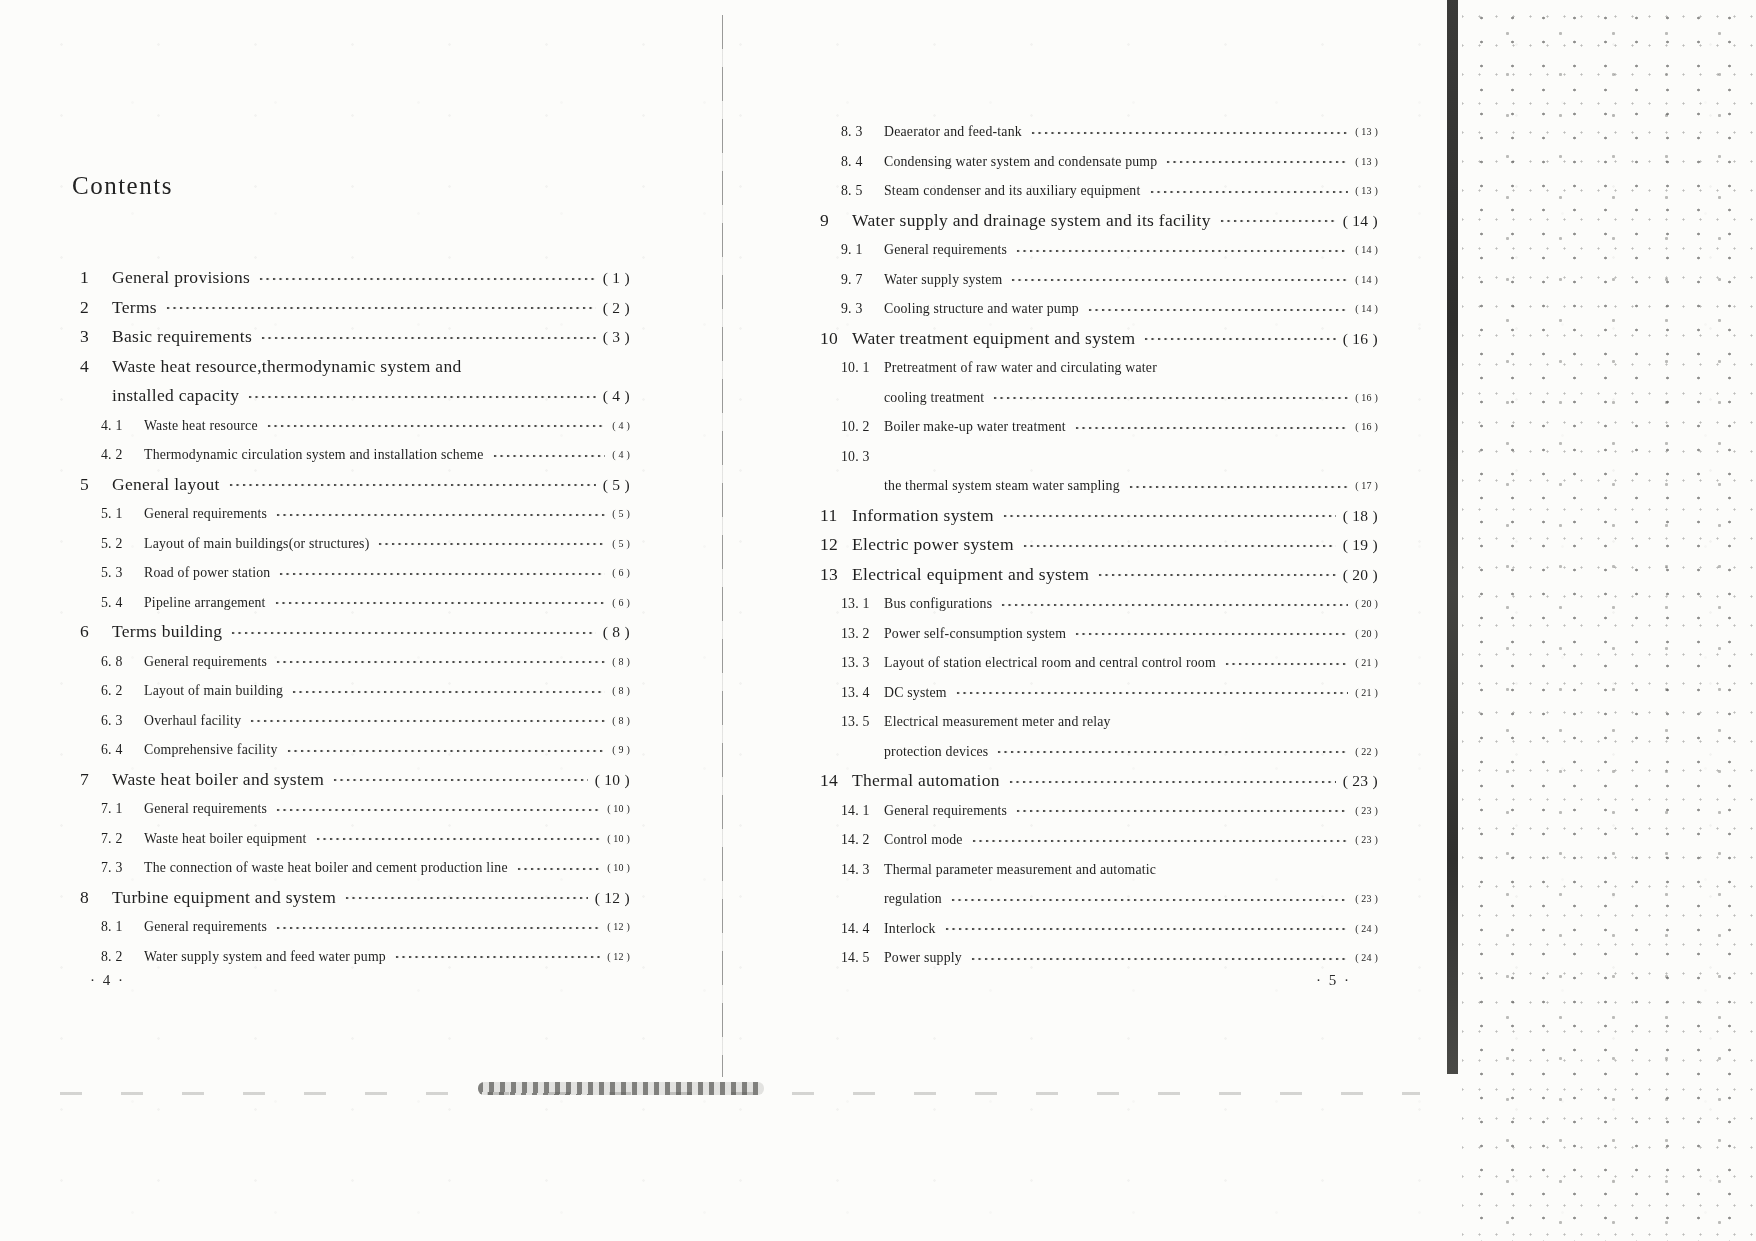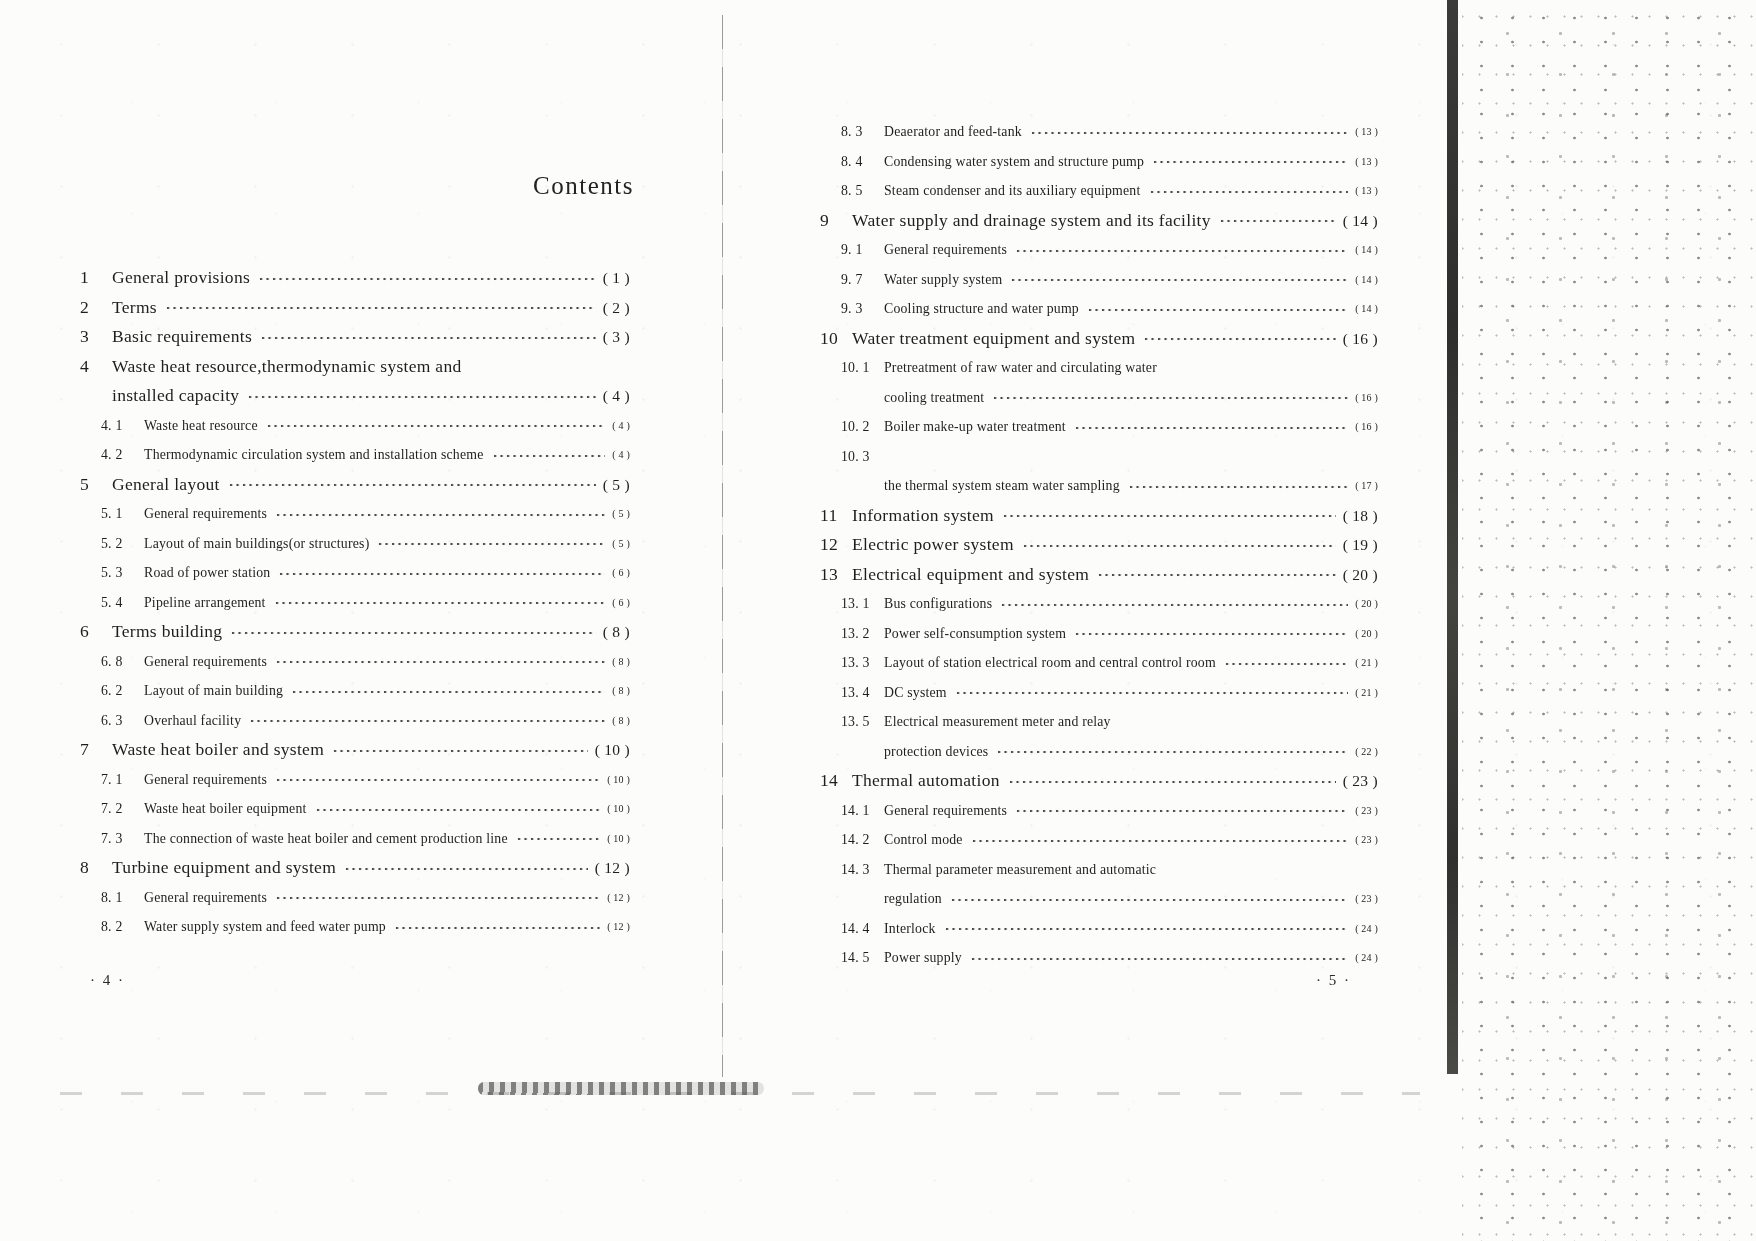--- a/index.html
+++ b/index.html
@@ -84,24 +84,24 @@
     height: 3px;
     background: repeating-linear-gradient(
       90deg,
       rgba(70,70,66,0.22) 0 22px,
       transparent 22px 61px);
   }
 
   
   .page-title {
     position: absolute;
-    left: 84px;
+    left: 72px;
     top: 172px;
     width: 550px;
-    text-align: right;
+    text-align: left;
     font-size: 25px;
     letter-spacing: 1.5px;
     color: #232323;
   }
 
   .entries {
     position: absolute;
   }
   #left-entries  { left: 80px;  top: 263px; width: 550px; }
   #right-entries { left: 820px; top: 117px; width: 558px; }
@@ -253,20 +253,26 @@
         <span class="txt">Layout of main building</span>
         <span class="leader"></span>
         <span class="page">( 8 )</span>
       </div>
       <div class="toc-row l2">
         <span class="num">6. 3</span>
         <span class="txt">Overhaul facility</span>
         <span class="leader"></span>
         <span class="page">( 8 )</span>
       </div>
+      <div class="toc-row l2">
+        <span class="num">6. 4</span>
+        <span class="txt">Comprehensive facility</span>
+        <span class="leader"></span>
+        <span class="page">( 9 )</span>
+      </div>
       <div class="toc-row l1">
         <span class="num">7</span>
         <span class="txt">Waste heat boiler and system</span>
         <span class="leader"></span>
         <span class="page">( 10 )</span>
       </div>
       <div class="toc-row l2">
         <span class="num">7. 1</span>
         <span class="txt">General requirements</span>
         <span class="leader"></span>
@@ -306,21 +312,21 @@
 
   <div id="right-entries" class="entries">
       <div class="toc-row l2">
         <span class="num">8. 3</span>
         <span class="txt">Deaerator and feed-tank</span>
         <span class="leader"></span>
         <span class="page">( 13 )</span>
       </div>
       <div class="toc-row l2">
         <span class="num">8. 4</span>
-        <span class="txt">Condensing water system and structure pump</span>
+        <span class="txt">Condensing water system and condensate pump</span>
         <span class="leader"></span>
         <span class="page">( 13 )</span>
       </div>
       <div class="toc-row l2">
         <span class="num">8. 5</span>
         <span class="txt">Steam condenser and its auxiliary equipment</span>
         <span class="leader"></span>
         <span class="page">( 13 )</span>
       </div>
       <div class="toc-row l1">

